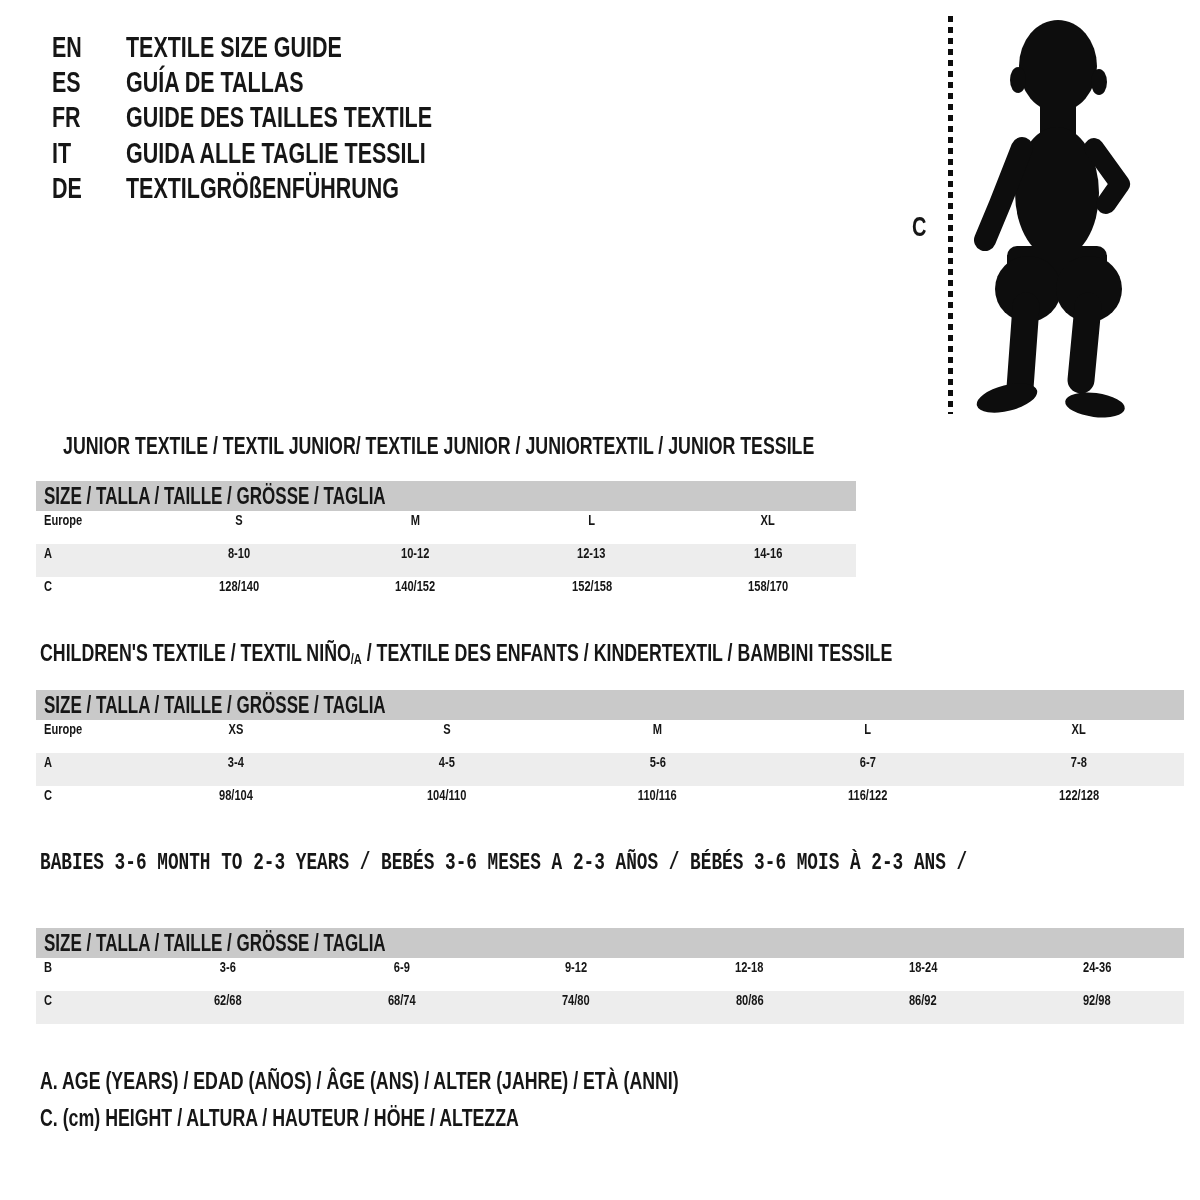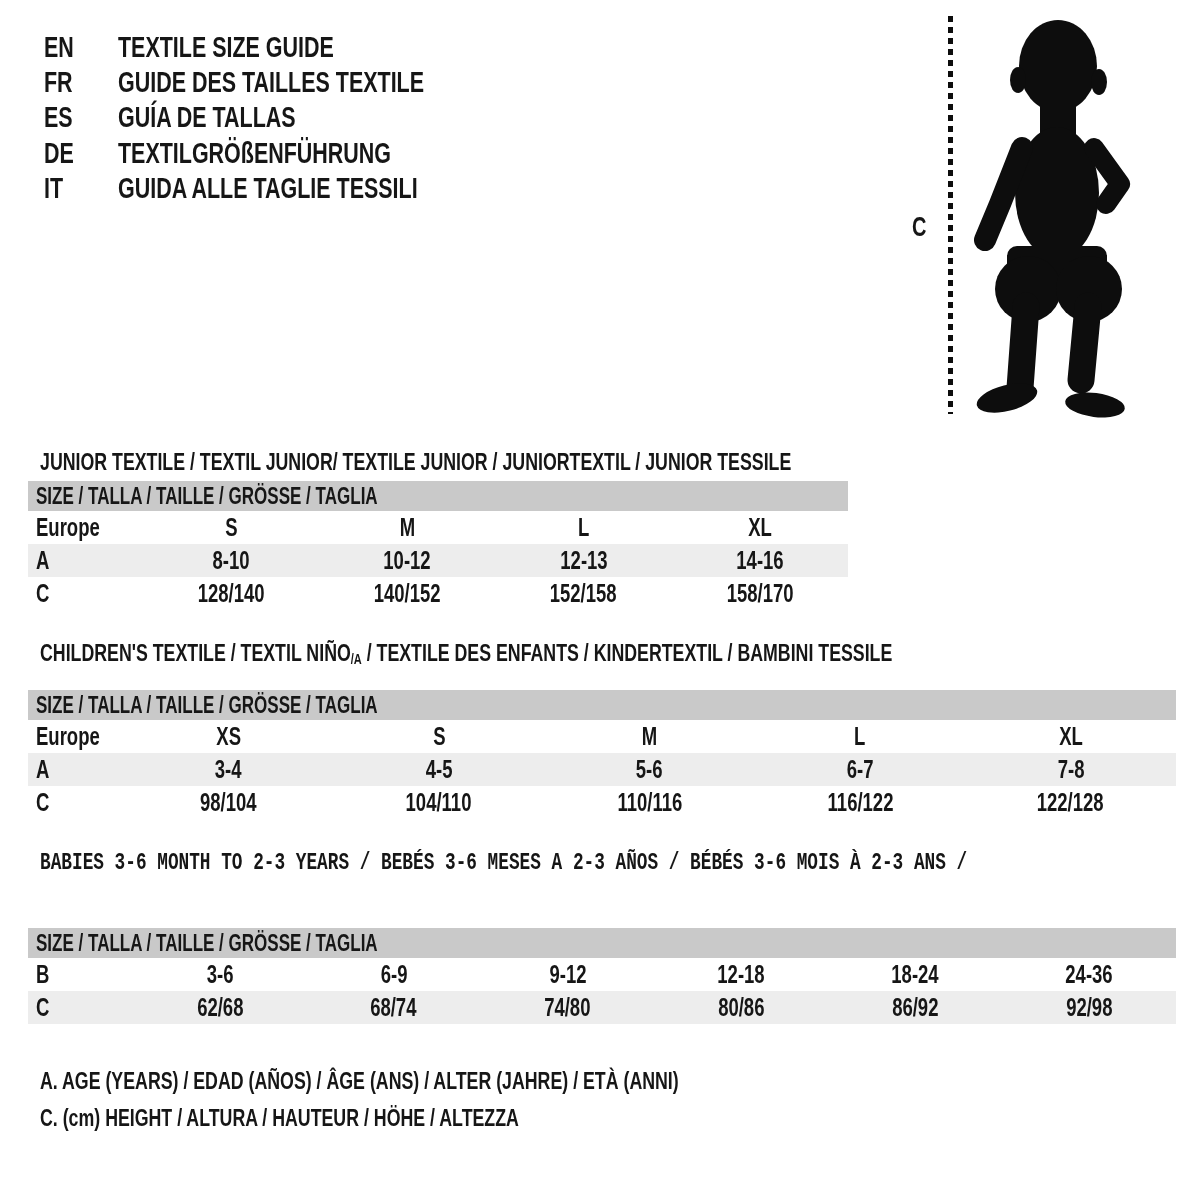--- a/index.html
+++ b/index.html
@@ -13,69 +13,69 @@
     width:1200px;height:1200px;position:relative;overflow:hidden;background:#ffffff;
     font-family:"Liberation Sans","DejaVu Sans",sans-serif;
     font-weight:bold;color:var(--text);
   }
   
   .cond{display:inline-block;transform:scaleX(0.74);transform-origin:0 50%;white-space:nowrap;}
   .cond-c{display:inline-block;transform:scaleX(0.74);transform-origin:50% 50%;white-space:nowrap;}
   .subscript{font-size:0.62em;vertical-align:-0.22em;}
 
   
-  .lang-block{position:absolute;left:44px;top:30px;}
+  .lang-block{position:absolute;left:52px;top:30px;}
   .lang-row{height:35.2px;line-height:35.2px;font-size:29px;}
   .lang-code{display:inline-block;width:100px;}
 
   
   .figure-line{
     position:absolute;left:948px;top:16px;width:5px;height:398px;
     background:repeating-linear-gradient(to bottom,var(--silhouette) 0 6px,transparent 6px 11px);
   }
   .height-label{position:absolute;left:912px;top:212px;font-size:27px;line-height:30px;}
   .silhouette{position:absolute;left:962px;top:8px;}
 
   
   .sec-title{position:absolute;left:40px;}
   .title-line{font-size:24px;line-height:35px;height:35px;}
-  .size-table{position:absolute;left:28px;}
-  .sec-junior   .sec-title{top:444px;}
+  .size-table{position:absolute;left:36px;}
+  .sec-junior   .sec-title{top:428px;margin-left:23px;}
   .sec-junior   .size-table{top:481px;width:820px;}
   .sec-junior   .tlabel{width:115px;}
   .sec-children .sec-title{top:635px;}
   .sec-children .size-table{top:690px;width:1148px;}
   .sec-children .tlabel{width:95px;}
   .sec-babies   .sec-title{top:845px;font-family:Liberation Mono, monospace;}
   .sec-babies   .size-table{top:928px;width:1148px;}
   .sec-babies   .tlabel{width:105px;}
 
   .size-header{
     height:30px;background:var(--header-bar);
     display:flex;align-items:center;padding-left:8px;box-sizing:border-box;
     font-size:23px;
   }
-  .trow{height:33px;display:flex;align-items:center;font-size:25px;}
+  .trow{height:33px;display:flex;align-items:flex-start;font-size:15px;}
   .size-table > .trow:nth-child(odd){background:var(--row-stripe);}
   .tlabel{padding-left:8px;box-sizing:border-box;}
   .tcell{flex:1;text-align:center;}
 
   
   .legend{position:absolute;left:40px;top:1063px;}
   .legend-line{font-size:24px;line-height:36.5px;height:36.5px;text-decoration:underline;}
 </style>
 </head>
 <body>
 
 <div class="lang-block">
     <div class="lang-row"><div class="cond"><span class="lang-code">EN</span><span class="lang-label">TEXTILE SIZE GUIDE</span></div></div>
+    <div class="lang-row"><div class="cond"><span class="lang-code">ES</span><span class="lang-label">GUÍA DE TALLAS</span></div></div>
     <div class="lang-row"><div class="cond"><span class="lang-code">FR</span><span class="lang-label">GUIDE DES TAILLES TEXTILE</span></div></div>
-    <div class="lang-row"><div class="cond"><span class="lang-code">ES</span><span class="lang-label">GUÍA DE TALLAS</span></div></div>
+    <div class="lang-row"><div class="cond"><span class="lang-code">IT</span><span class="lang-label">GUIDA ALLE TAGLIE TESSILI</span></div></div>
     <div class="lang-row"><div class="cond"><span class="lang-code">DE</span><span class="lang-label">TEXTILGRÖßENFÜHRUNG</span></div></div>
-    <div class="lang-row"><div class="cond"><span class="lang-code">IT</span><span class="lang-label">GUIDA ALLE TAGLIE TESSILI</span></div></div>
   </div>
 
 <div class="figure-line"></div>
 <div class="height-label">
   <span class="cond">C</span>
 </div>
 <svg class="silhouette" width="184" height="414" viewBox="0 0 184 414" aria-hidden="true">
   <g fill="#0d0d0d" stroke="#0d0d0d" stroke-linecap="round" stroke-linejoin="round">
 
     <ellipse cx="96" cy="58" rx="39" ry="46" stroke="none"></ellipse>

